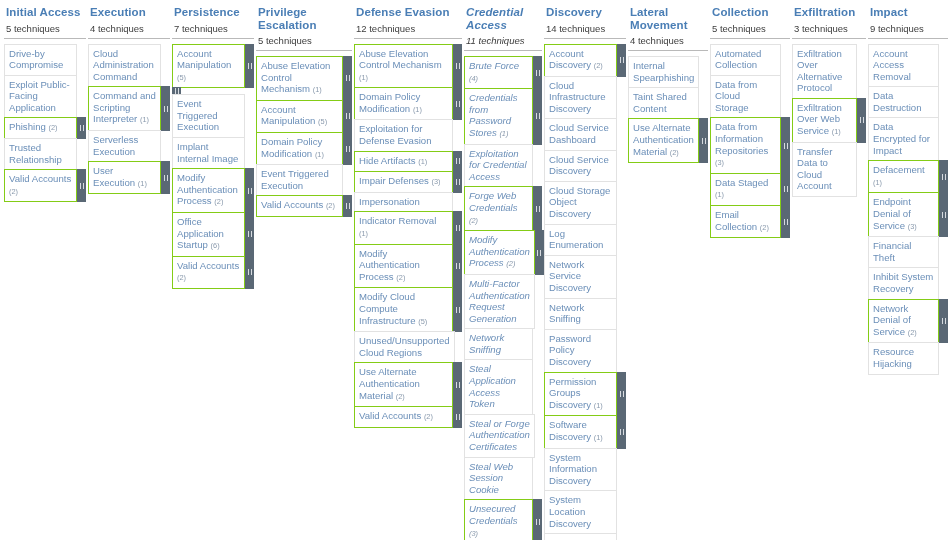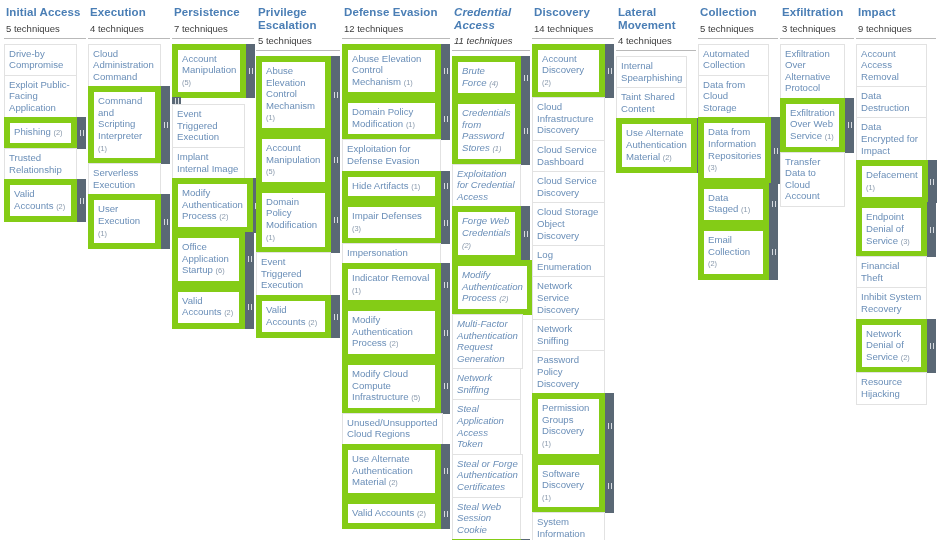--- a/index.html
+++ b/index.html
@@ -60,21 +60,21 @@
   .cell-body {
     flex: 1 1 auto;
     border: 1px solid #e2e2e2;
     background: #ffffff;
     padding: 3px 4px 4px 4px;
     min-height: 17px;
     display: flex;
     align-items: flex-start;
   }
   .cell.has-sub .cell-body {
-    border: 6px solid #84cc16;
+    border: 1px solid #84cc16;
   }
   .cell-label {
     color: #6b8fb8;
     font-size: 9.6px;
     line-height: 11.6px;
     word-wrap: break-word;
   }
   .sub-count {
     color: #8a9aad;
     font-size: 7.4px;
@@ -237,21 +237,21 @@
         <div class="cell has-sub">
           <div class="cell-body">
             <span class="cell-label"><span>Valid Accounts</span> <span class="sub-count">(2)</span></span>
           </div>
           <div class="sub-handle">
             <i></i>
           </div>
         </div>
       </div>
     </div>
-    <div class="tactic-col" style="width: 84px;">
+    <div class="tactic-col" style="width: 96px;">
       <div class="col-head">
         <div class="col-title">Privilege Escalation</div>
         <div class="col-count">5 techniques</div>
       </div>
       <div class="head-rule"></div>
       <div class="cells">
         <div class="cell has-sub">
           <div class="cell-body">
             <span class="cell-label"><span>Abuse Elevation Control Mechanism</span> <span class="sub-count">(1)</span></span>
           </div>

